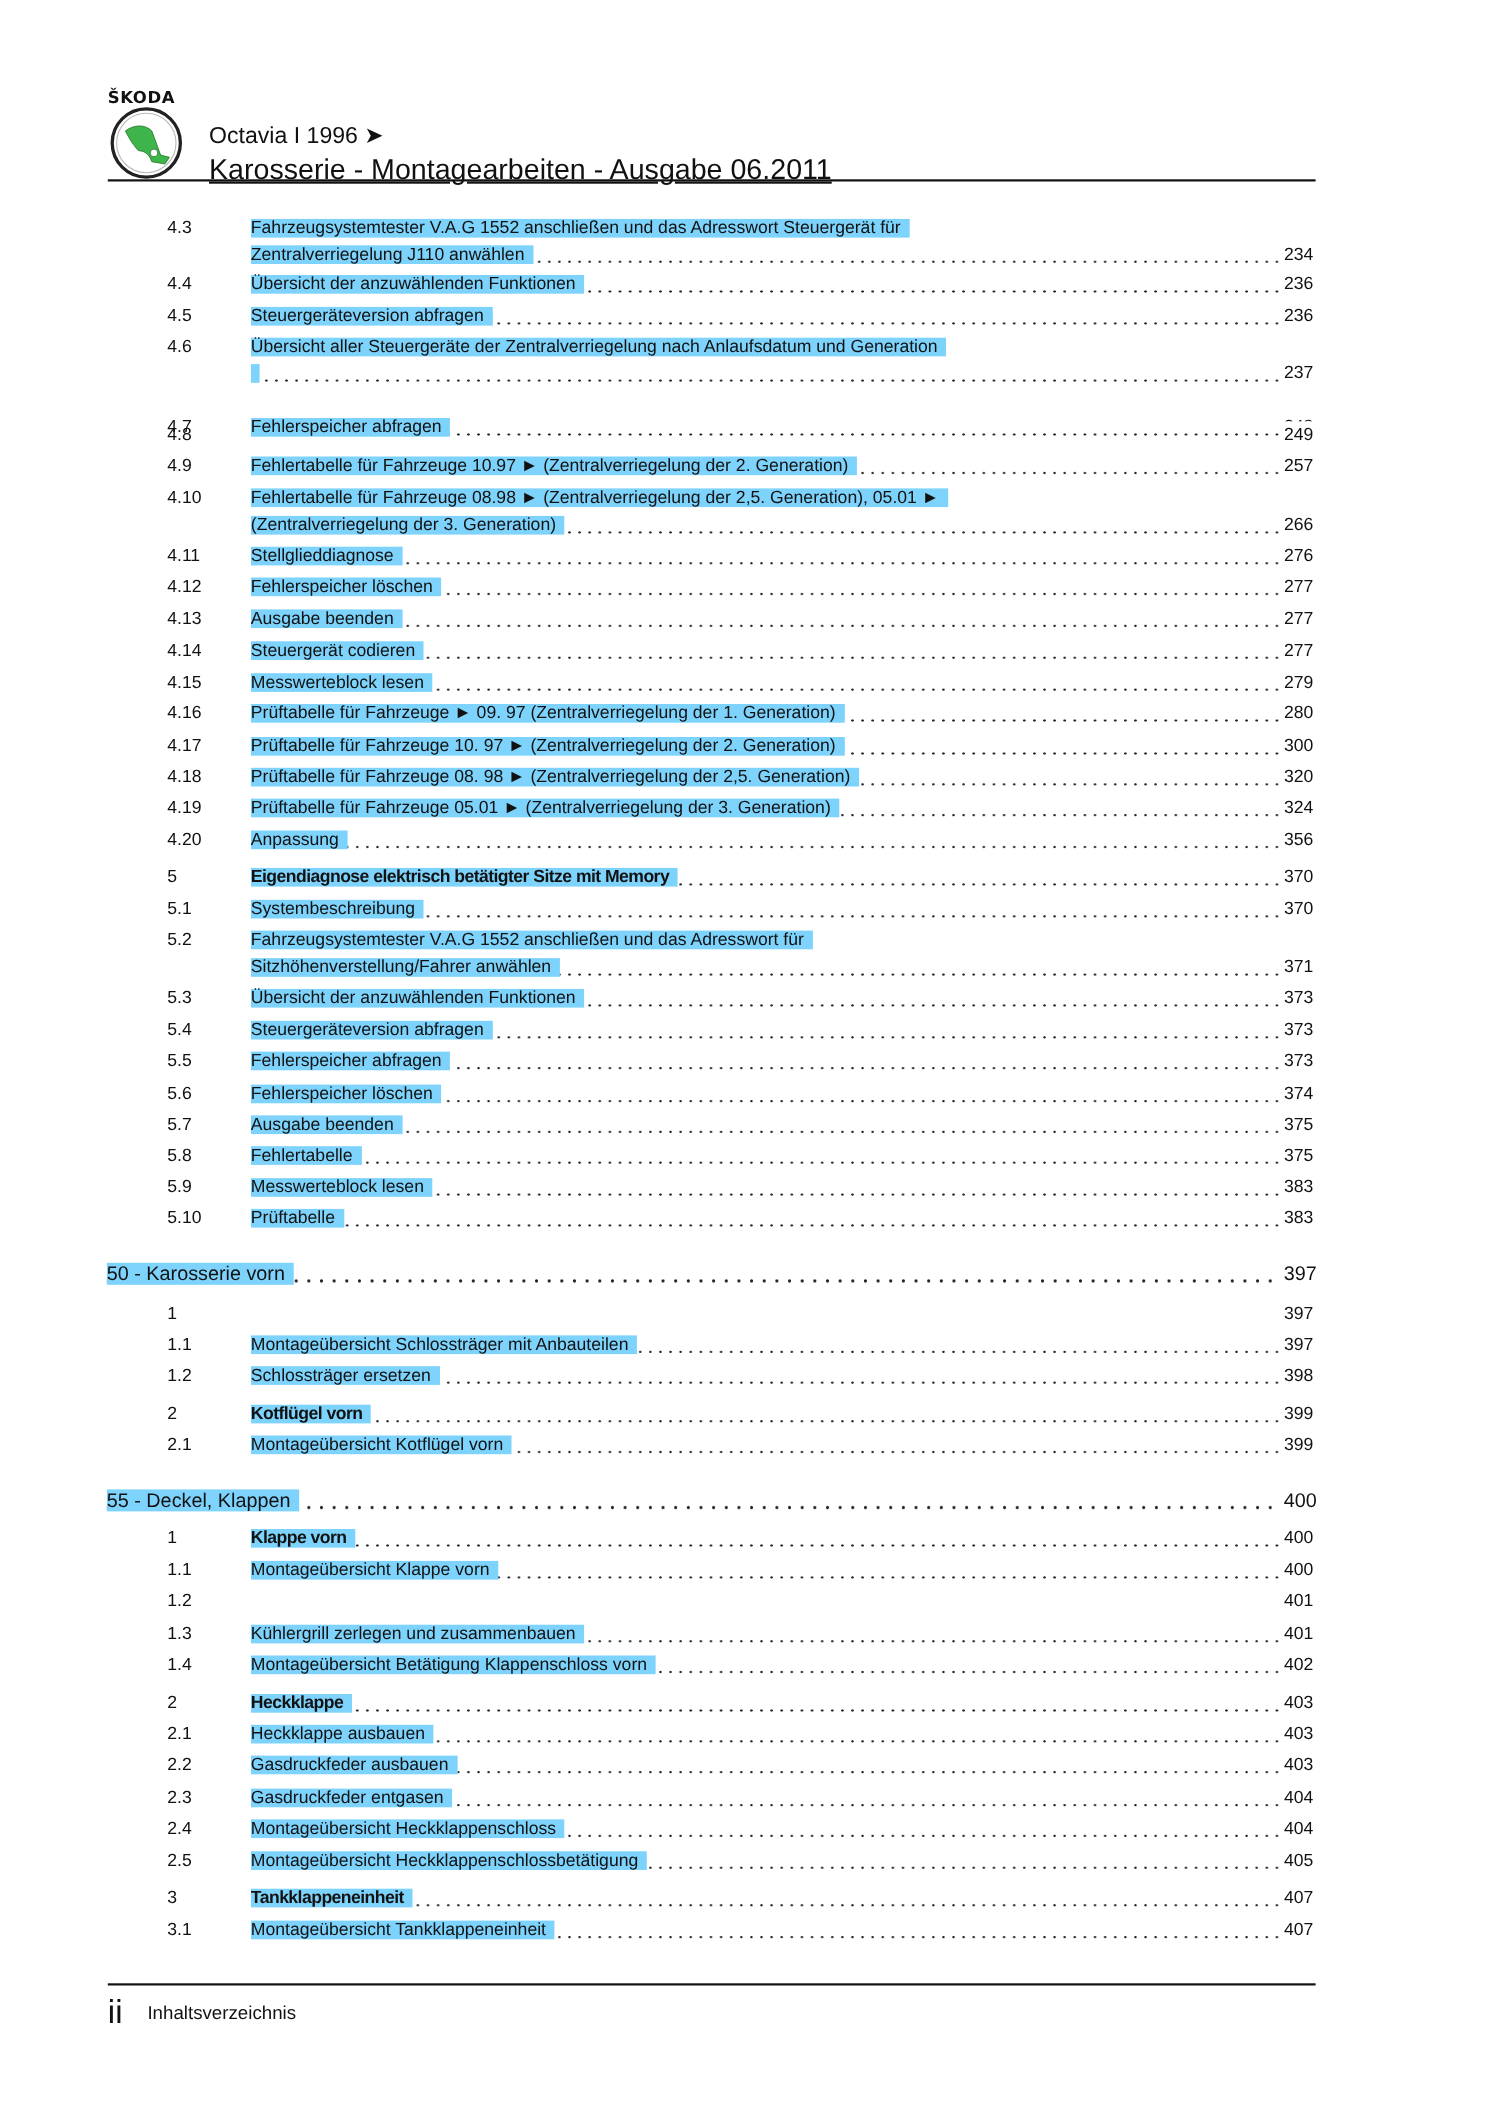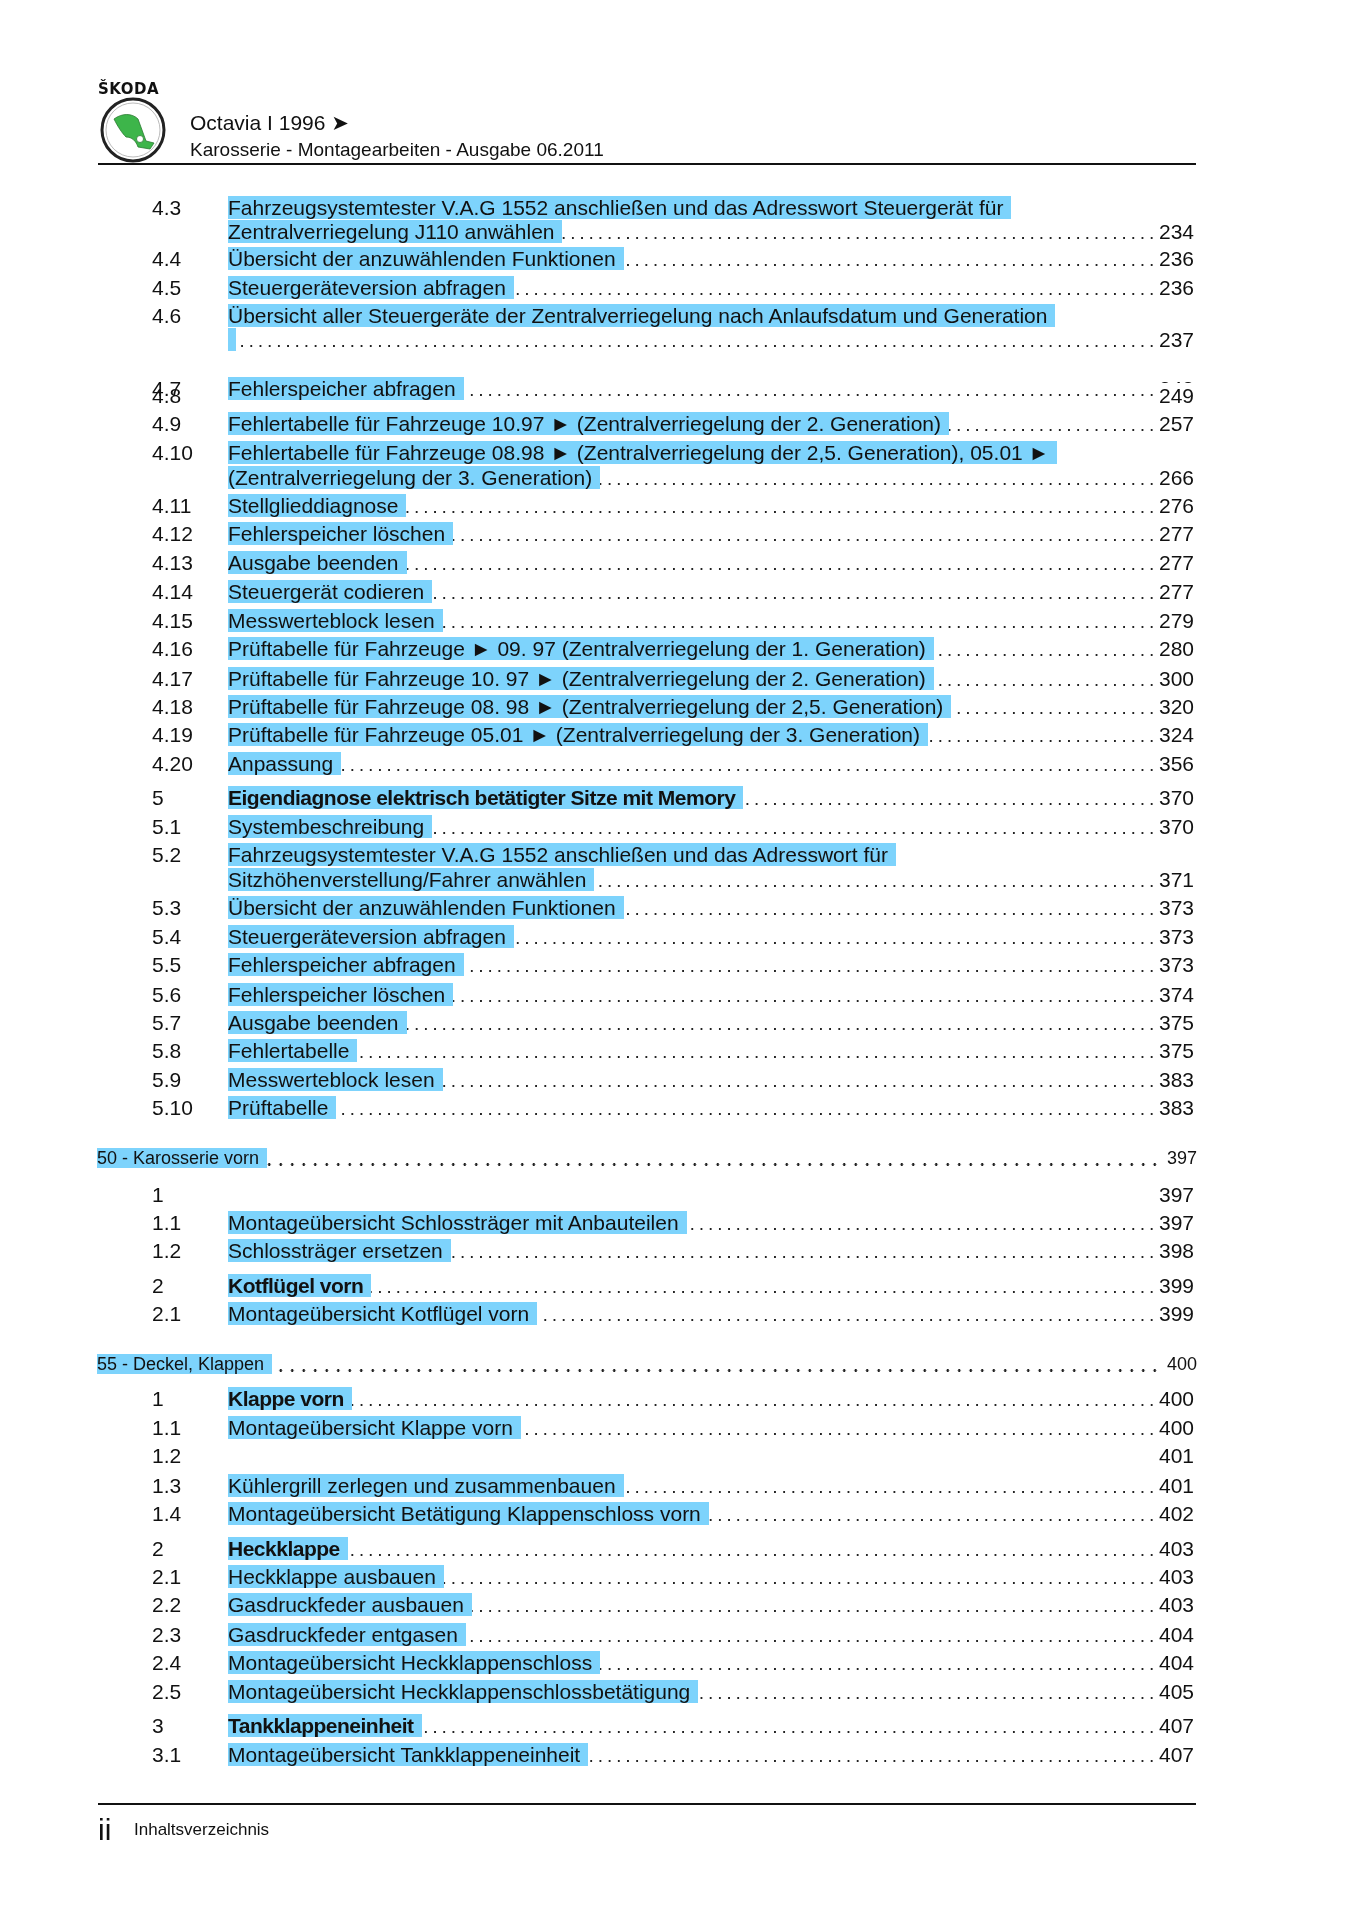--- a/index.html
+++ b/index.html
@@ -1,26 +1,26 @@
 <!DOCTYPE html>
 <html><head>
 <meta charset="utf-8">
 <style>
   html, body { margin:0; padding:0; background:#ffffff; }
   body { width:1357px; height:1920px; position:relative; overflow:hidden;
          font-family:"Liberation Sans", sans-serif; color:#111; }
   .logo-text { position:absolute; left:98px; top:80px; font-weight:bold; font-size:15px; letter-spacing:0.5px; font-family:"DejaVu Sans", sans-serif; }
   .logo { position:absolute; left:100px; top:97px; width:66px; height:66px; }
   .h-title { position:absolute; left:190px; top:111px; font-size:21px; }
-  .h-sub { position:absolute; left:190px; top:139px; font-size:19px; }
+  .h-sub { position:absolute; left:190px; top:139px; font-size:26px;text-decoration:underline; }
   .h-line { position:absolute; left:98px; width:1098px; top:163px; height:2px; background:#111; }
   .f-line { position:absolute; left:98px; width:1098px; top:1803px; height:2px; background:#111; }
   .f-num { position:absolute; left:98px; top:1813px; font-size:30px; }
   .f-label { position:absolute; left:134px; top:1820px; font-size:17px; }
-  .row { position:absolute; left:0; height:26px; width:1357px; font-size:21px; line-height:26px; }
+  .row { position:absolute; left:0; height:26px; width:1357px; font-size:16px; line-height:26px; }
   .num { position:absolute; left:152px; }
   .txt { position:absolute; left:228px; right:164px; white-space:nowrap; overflow:hidden; }
   .txt .lbl { background:#7dd3fc; padding-right:8px; position:relative; z-index:1; }
   .txt::after { content:""; position:absolute; left:0; right:0; bottom:6px; height:2px;
                 background-image:radial-gradient(circle, #222 0.9px, transparent 1.2px);
                 background-size:9.2px 2px; background-repeat:repeat-x; background-position:right; }
   .txt.nodots::after { display:none; }
   .pg { position:absolute; right:163px; text-align:right; background:#fff; padding-left:4px; }
   .bold .lbl { font-weight:bold; letter-spacing:-0.5px; }
   .chap { font-size:18px; height:32px; line-height:32px; }

